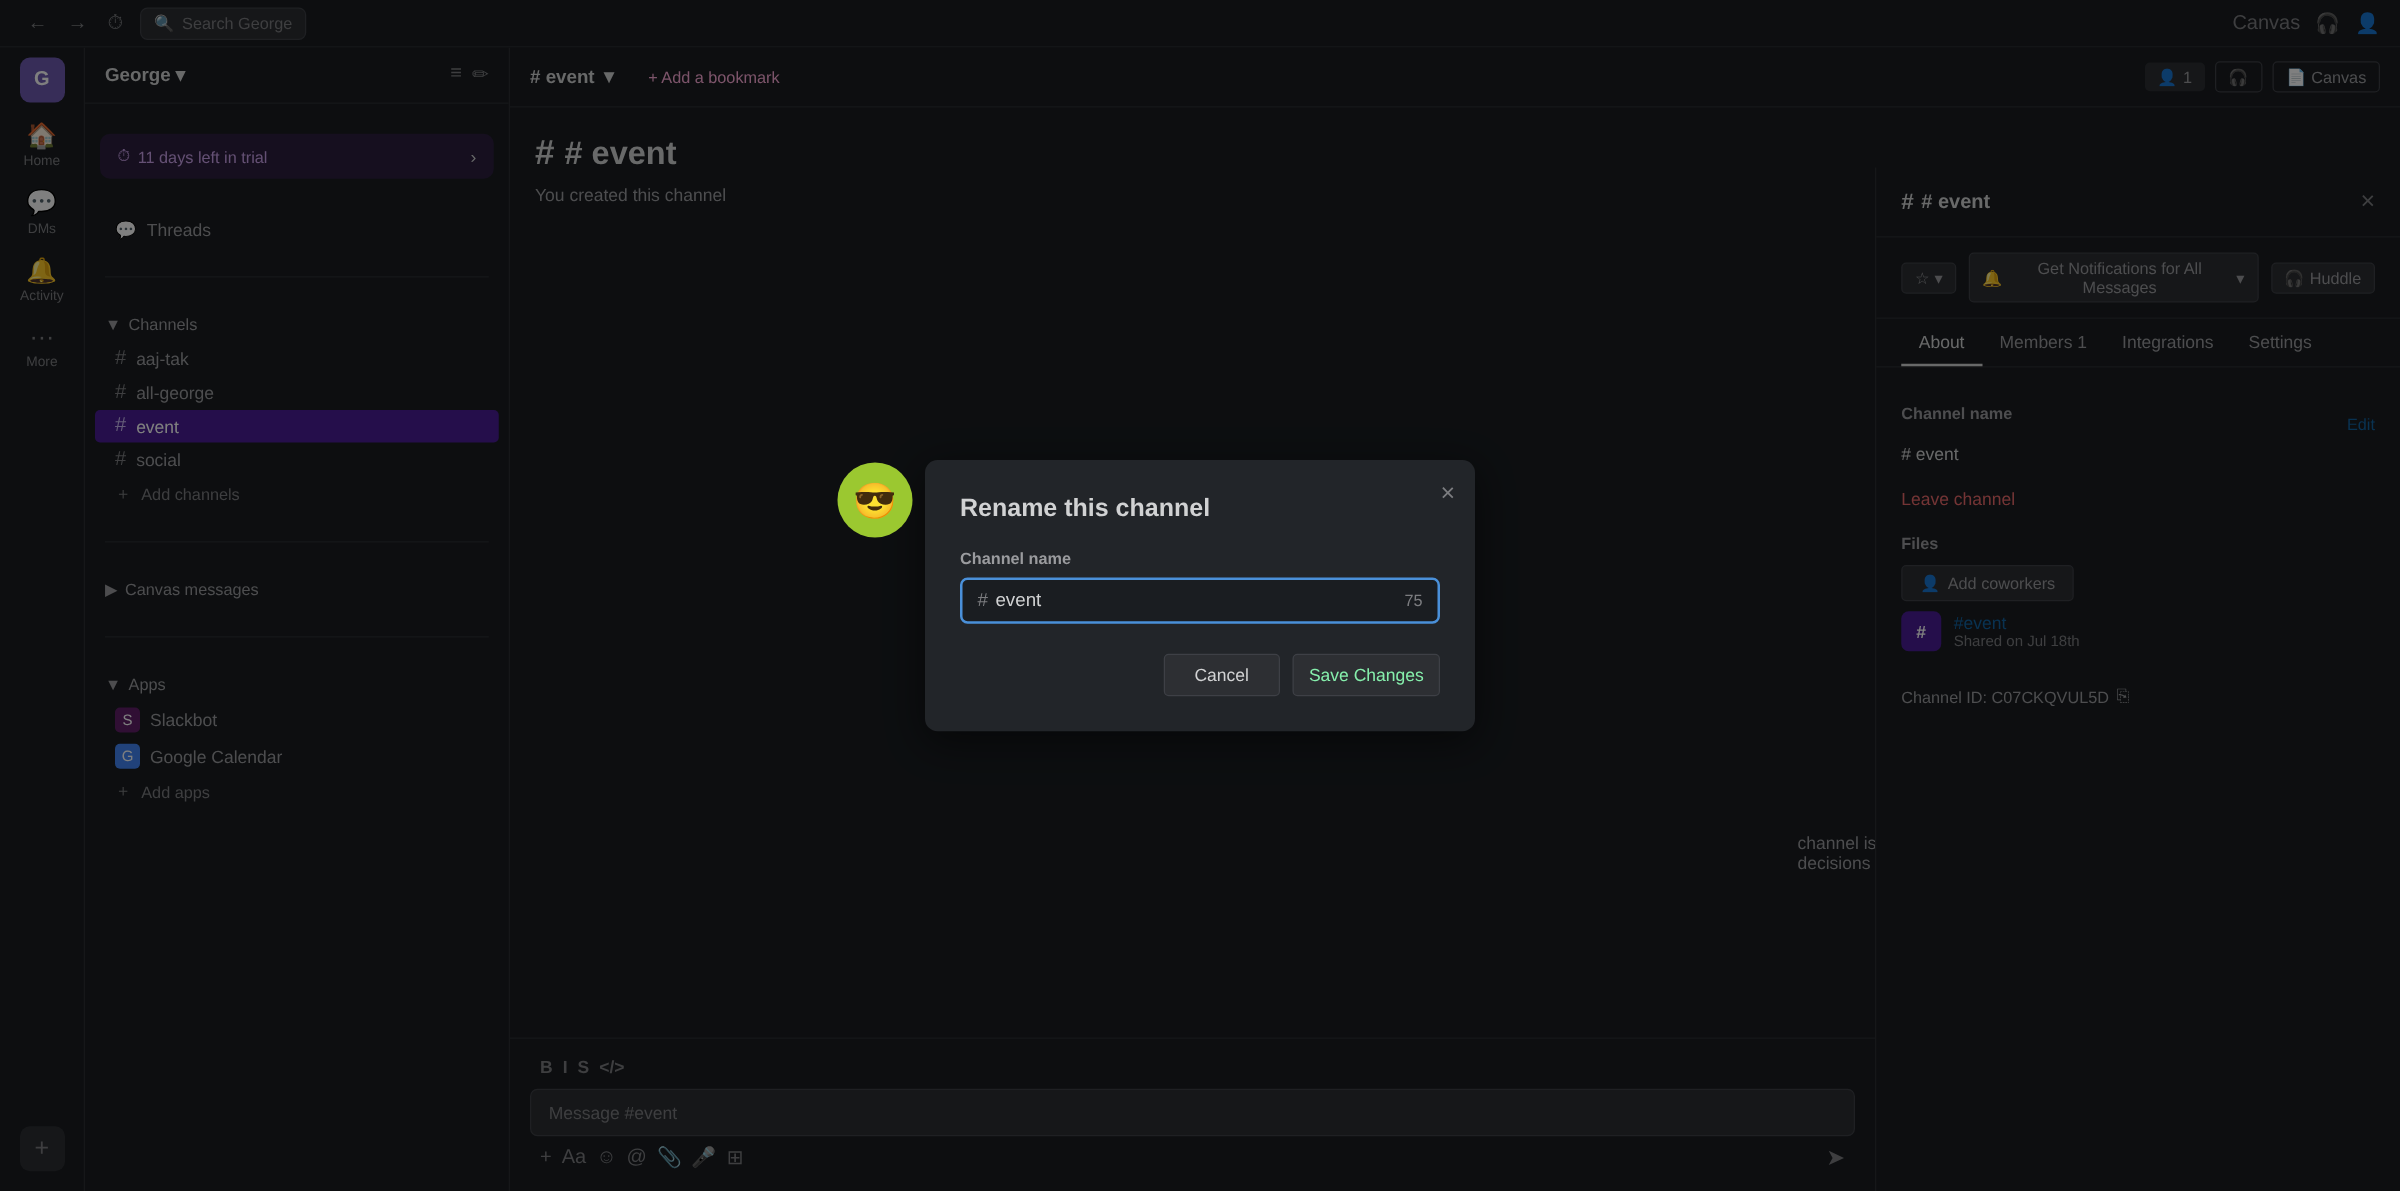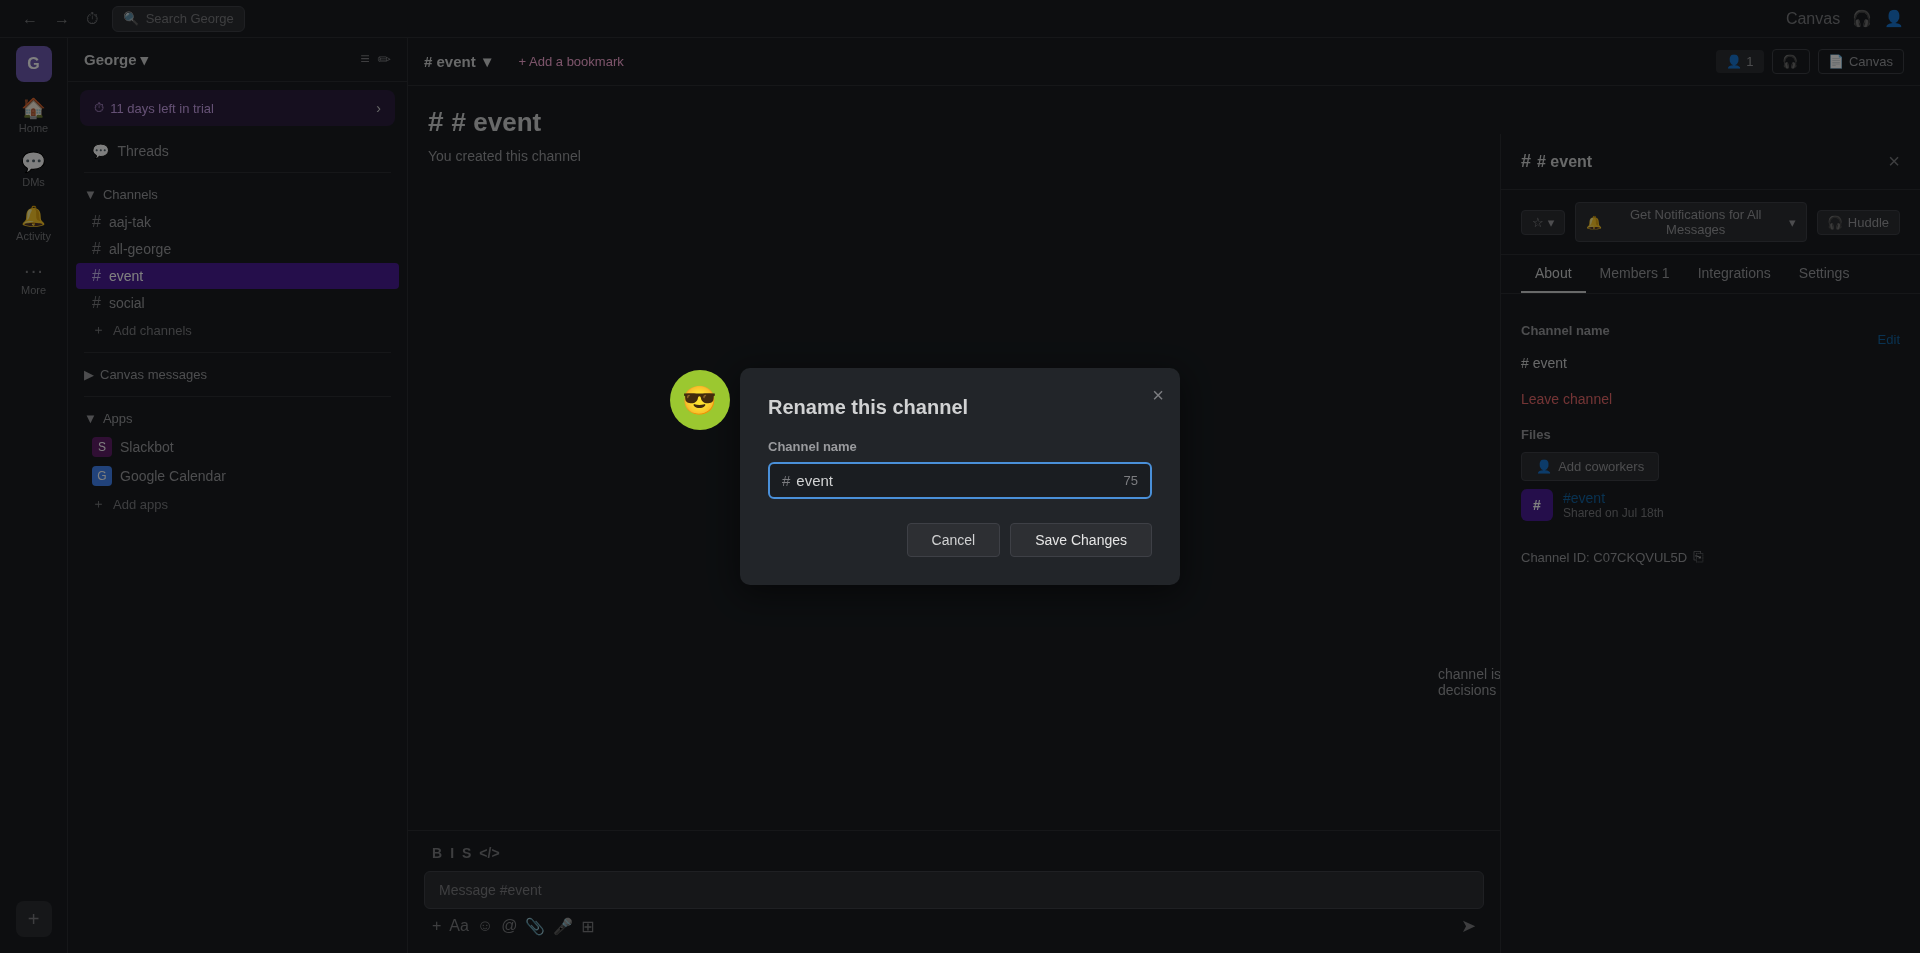--- a/index.html
+++ b/index.html
@@ -105,20 +105,21 @@
 
     
     .sidebar {
       width: 340px;
       background: #1a1d21;
       border-right: 1px solid #2d2f33;
       display: flex;
       flex-direction: column;
       flex-shrink: 0;
       overflow-y: auto;
+      gap: 16px;
     }
     .sidebar-header {
       padding: 12px 16px;
       display: flex;
       align-items: center;
       justify-content: space-between;
       border-bottom: 1px solid #2d2f33;
     }
     .workspace-name {
       font-weight: 700;
@@ -530,22 +531,22 @@
       border: 1px solid #3e4046;
       color: #d1d2d3;
       padding: 8px 24px;
       border-radius: 4px;
       cursor: pointer;
       font-size: 14px;
     }
     .save-btn {
       background: #2d2f33;
       border: 1px solid #3e4046;
-      color: #e5e5e5;
-      padding: 8px 24px;
+      color: #86efac;
+      padding: 8px 12px;
       border-radius: 4px;
       cursor: pointer;
       font-size: 14px;
     }
 
     
     .emoji-cursor {
       position: fixed;
       z-index: 200;
       width: 60px;

